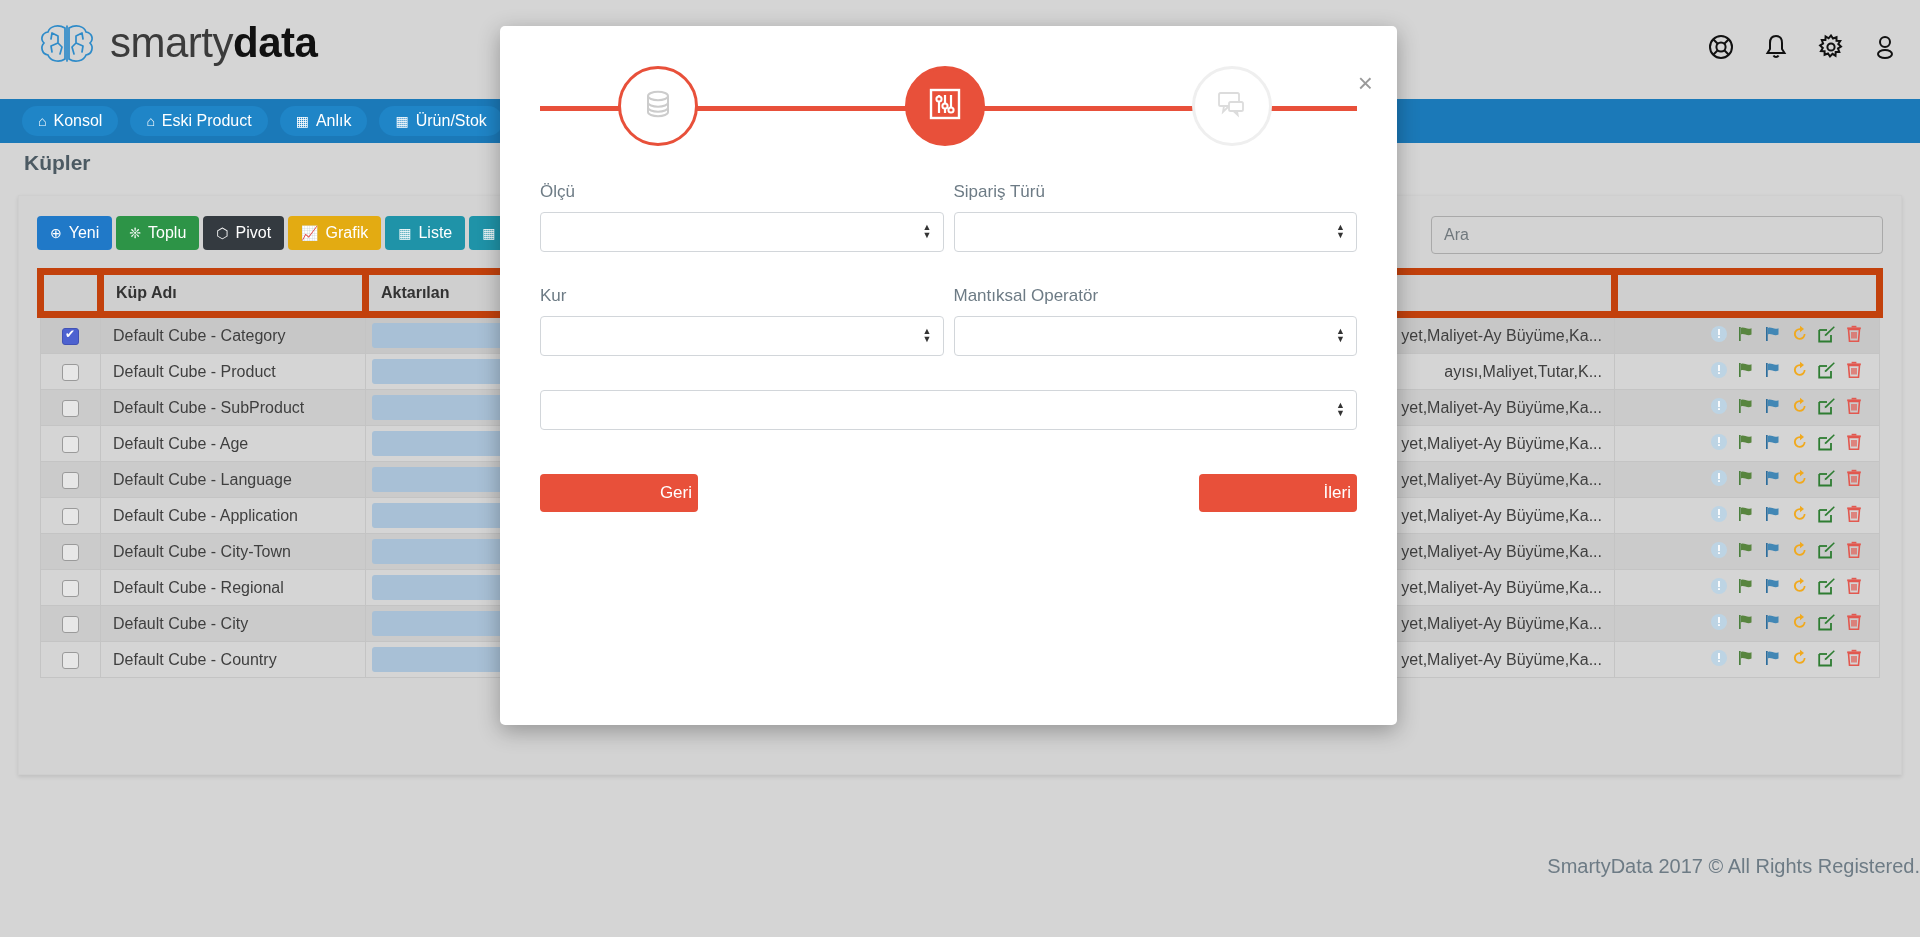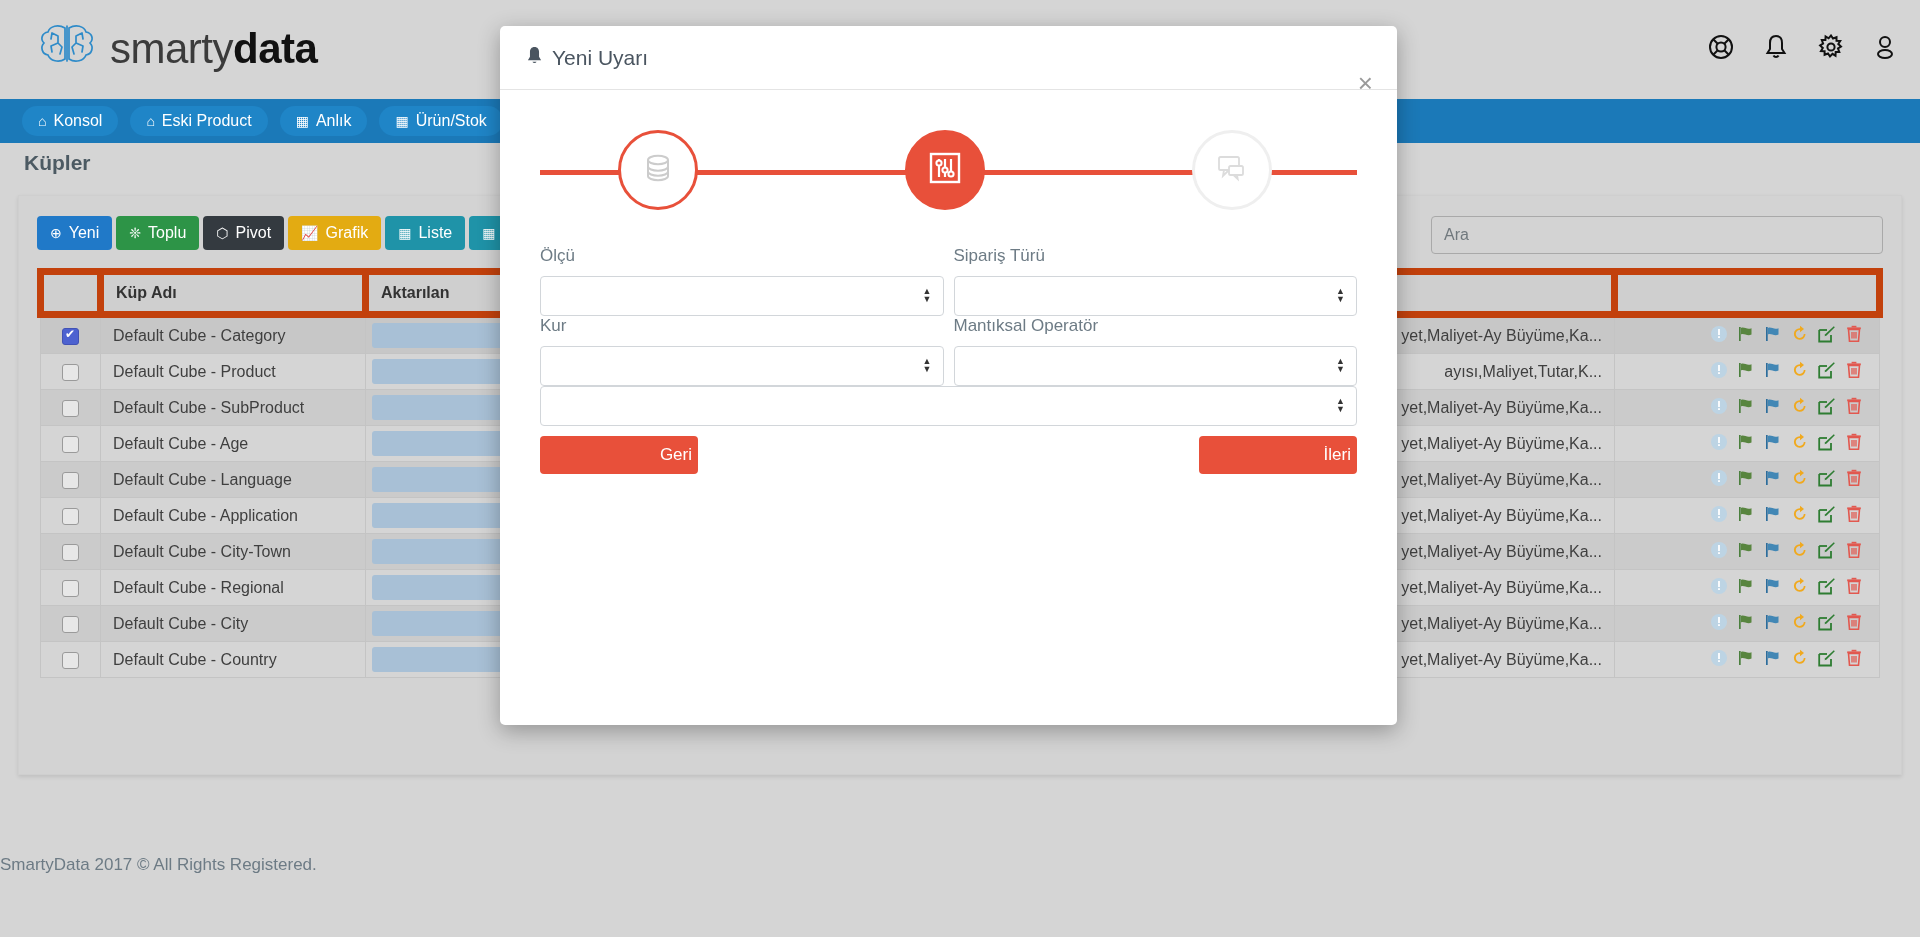--- a/index.html
+++ b/index.html
@@ -22,21 +22,21 @@
   .util-item { display: flex; align-items: center; gap: 3px; cursor: pointer; }
   .util-item svg { display: block; }
 
   
   .header {
     position: absolute; top: 0; left: 0; right: 0; height: 99px;
     background: #d5d5d5;
   }
   .logo-wrap {
     position: absolute; left: 38px; top: 22px;
-    display: flex; align-items: flex-end; gap: 14px;
+    display: flex; align-items: flex-start; gap: 14px;
   }
   .logo-text {
     font-size: 42px; letter-spacing: -0.5px; line-height: 1;
     font-family: "Liberation Sans", sans-serif;
   }
   .logo-text .smarty { color: #3b3b3b; font-weight: 300; }
   .logo-text .data { color: #111; font-weight: 700; }
 
   .header-icons {
     position: absolute; right: 24px; top: 34px;
@@ -173,21 +173,21 @@
     font-size: 17px; color: #555; cursor: pointer;
   }
   .pg:last-child { border-right: none; }
   .pg.muted { color: #a8a8a8; cursor: default; }
   .pg.active { background: #c4c4c4; color: #3d3d3d; }
   .pg.strong { color: #333; font-weight: bold; }
 
   
   .page-footer {
     position: absolute; top: 855px; left: 0; right: 0;
-    text-align: left; font-size: 17px; color: #6d7b85;
+    text-align: right; font-size: 20px; color: #6d7b85;
   }
 
   
   .modal {
     position: absolute; top: 26px; left: 500px;
     width: 897px; height: 699px;
     background: #fff; border-radius: 5px;
     box-shadow: 0 6px 22px rgba(0,0,0,0.30);
     z-index: 50;
   }
@@ -215,21 +215,21 @@
   .step-circle {
     position: absolute; top: 18px; width: 80px; height: 80px;
     border-radius: 50%; display: flex; align-items: center; justify-content: center;
     cursor: pointer;
   }
   .step-circle.done { background: #fff; border: 3px solid #e8503a; left: 78px; }
   .step-circle.active { background: #e8503a; border: 3px solid #e8503a; left: 365px; }
   .step-circle.todo { background: #fff; border: 3px solid #efefef; left: 652px; }
 
   .modal-body { padding: 14px 40px 0 40px; }
-  .form-row { display: flex; gap: 10px; }
+  .form-row { display: flex; gap: 10px; margin-bottom: 34px; }
   .form-col { flex: 1; }
   .f-label { font-size: 17px; color: #6d7b85; margin-bottom: 10px; }
   .f-select, .f-input {
     width: 100%; height: 40px; background: #fff;
     border: 1px solid #d2d6da; border-radius: 4px;
     font-size: 16px; color: #444; padding: 0 10px;
     font-family: "Liberation Sans", sans-serif;
     appearance: none; -webkit-appearance: none;
   }
   .sel-wrap { position: relative; }
@@ -738,31 +738,20 @@
           </tr>
         </tbody>
     </table>
   </div>
 
 </div>
 
 <div class="page-footer">SmartyData 2017 © All Rights Registered.</div>
 
 <div class="modal">
-  <div class="modal-header">
-    <div class="modal-title">
-      <span>
-        <svg width="17" height="19" viewBox="0 0 18 20">
-            <path d="M9 1 C5.7 1 4.2 3.4 4.2 6.4 L4.2 11.4 L2 15 L16 15 L13.8 11.4 L13.8 6.4 C13.8 3.4 12.3 1 9 1 Z" fill="#4a5560"></path>
-            <path d="M6.8 16.6 A2.4 2.4 0 0 0 11.2 16.6 Z" fill="#4a5560"></path>
-          </svg>
-      </span>
-      <span>Yeni Uyarı</span>
-    </div>
-  </div>
   <div class="modal-close">×</div>
 
   <div class="stepper">
     <div class="step-line"></div>
     <div class="step-circle done">
       <span>
         <svg width="30" height="32" viewBox="0 0 30 32">
             <g fill="none" stroke="#cccccc" stroke-width="2">
               <ellipse cx="15" cy="8" rx="10" ry="4.2"></ellipse>
               <path d="M5 8 L5 24 C5 26.3 9.5 28.2 15 28.2 C20.5 28.2 25 26.3 25 24 L25 8"></path>

